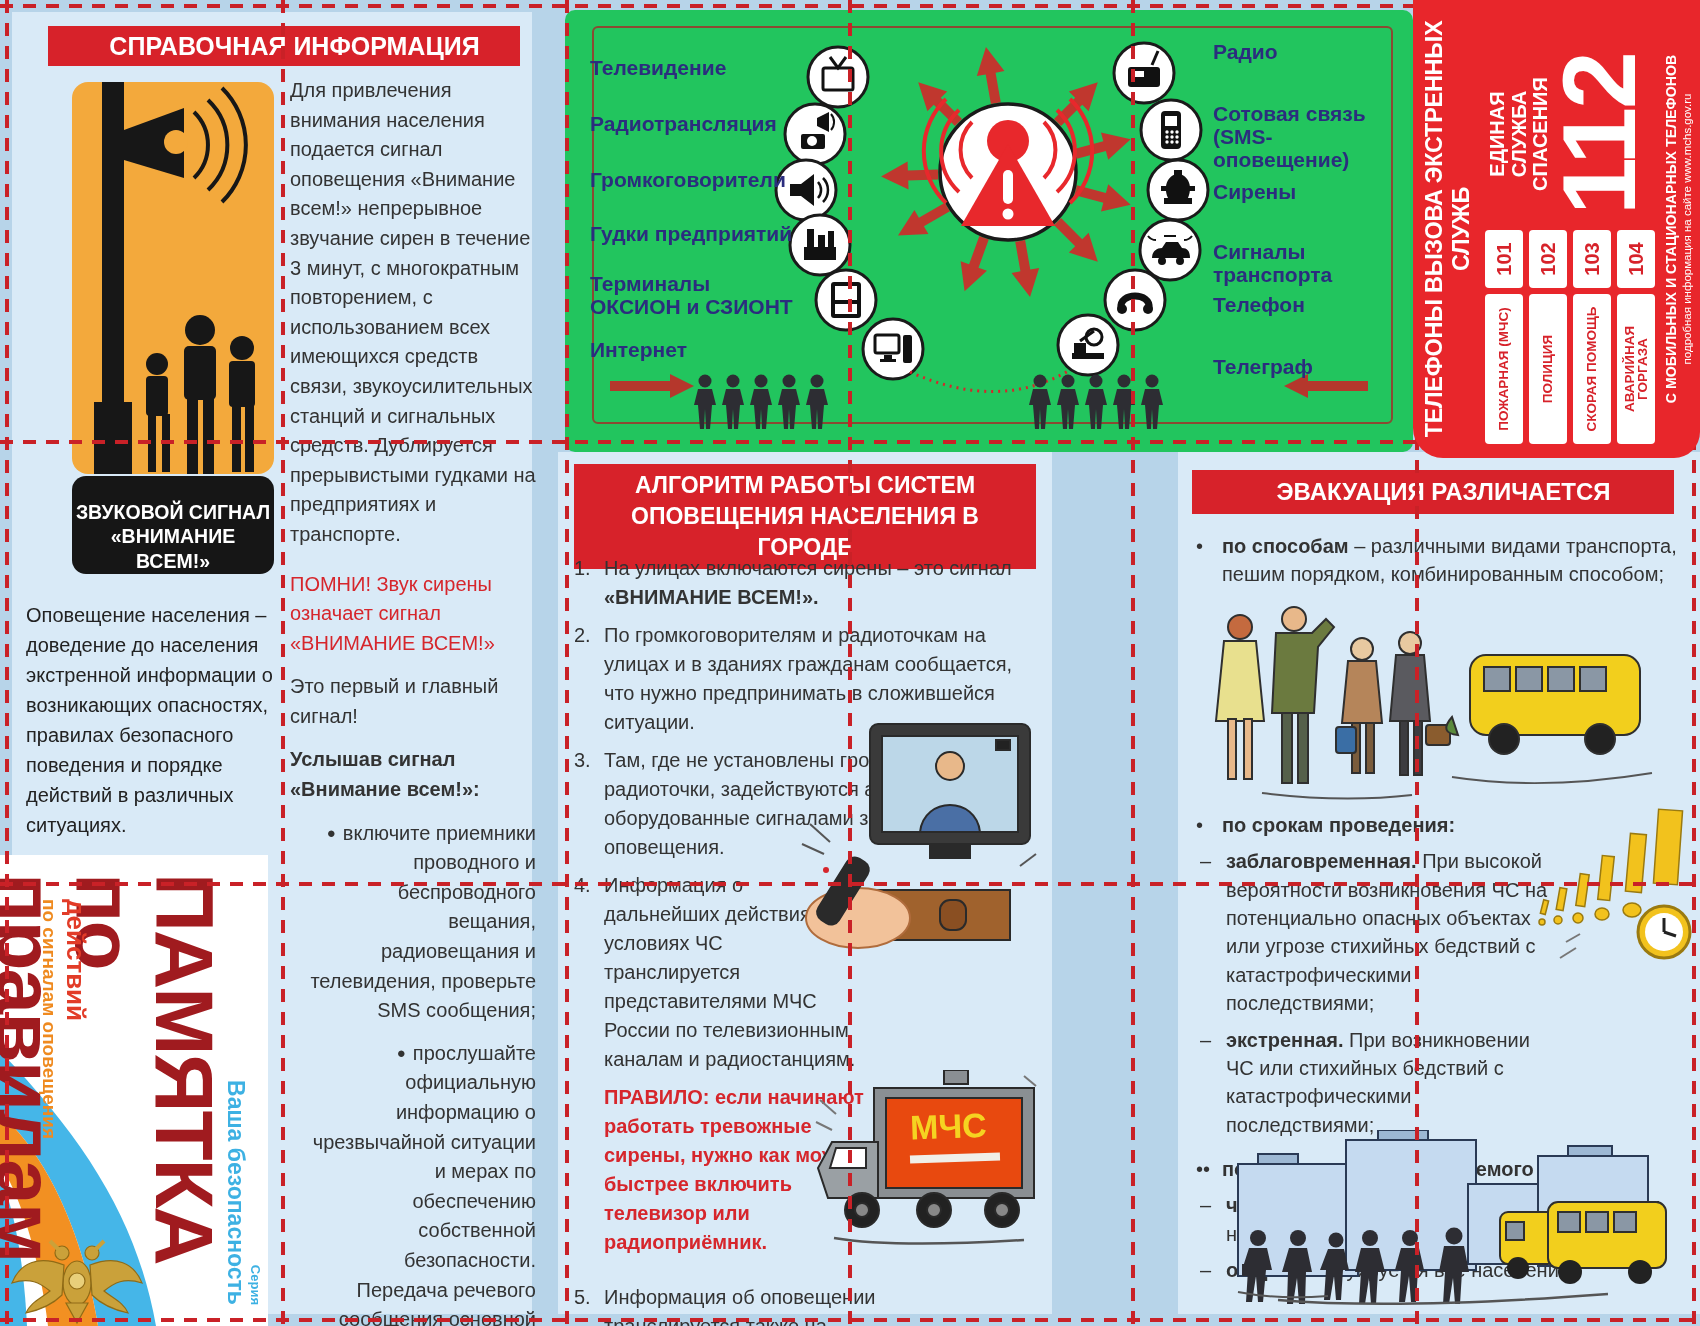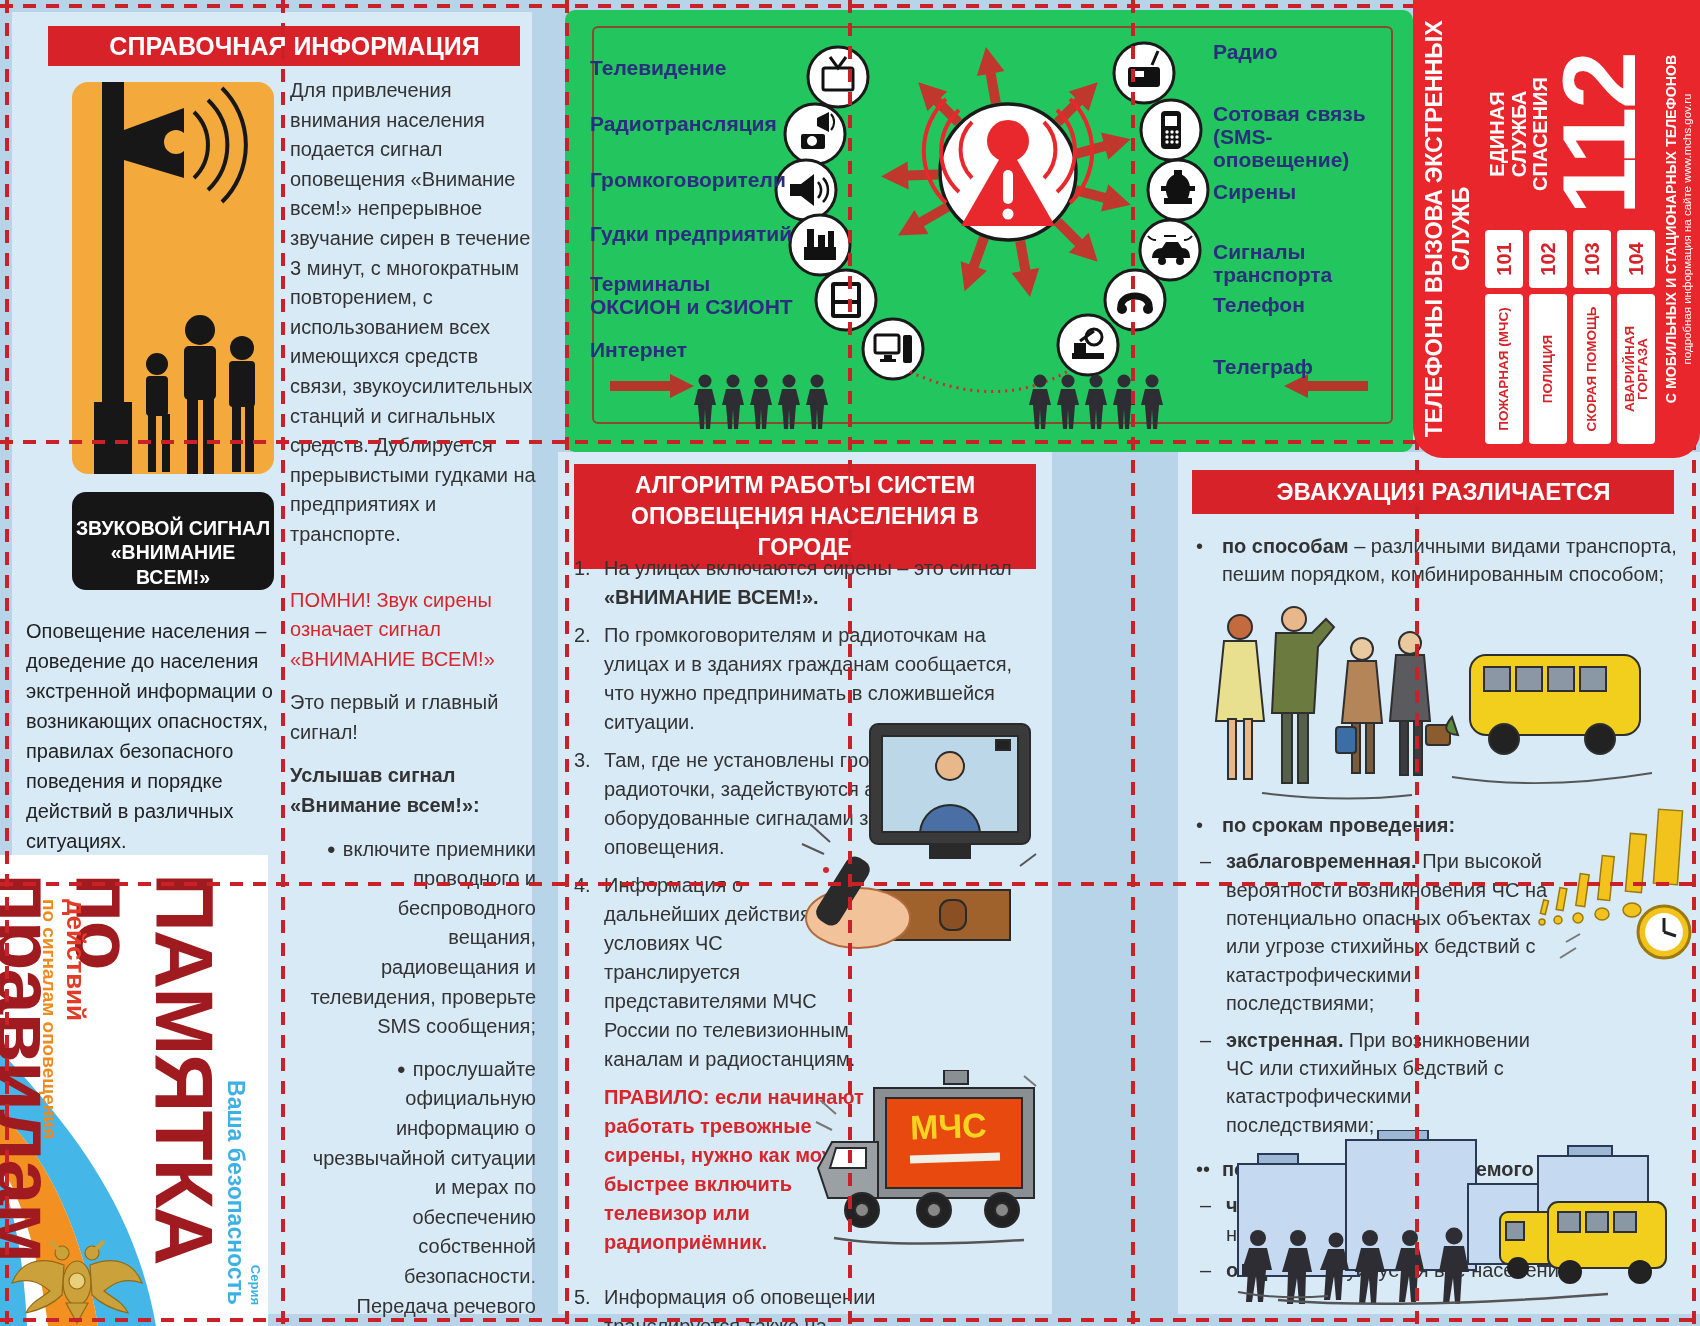--- a/index.html
+++ b/index.html
@@ -10,21 +10,21 @@
   .redbar{position:absolute;background:#d7222a;color:#fff;font-weight:bold;text-align:center;padding-left:21px;}
   
   .fold-v{position:absolute;top:0;width:4px;height:1326px;z-index:6;
           background:repeating-linear-gradient(180deg,#c92127 0 13px,transparent 13px 23px);}
   .fold-h{position:absolute;left:0;height:4px;width:1700px;z-index:6;
           background:repeating-linear-gradient(90deg,#c92127 0 13px,transparent 13px 23px);}
   
   #ref-colA{position:absolute;left:14px;top:70px;width:250px;}
   #ref-colB{position:absolute;left:278px;top:64px;width:246px;font-size:20px;line-height:1.48;}
   .sign-orange{width:202px;height:392px;background:#f3a93c;border-radius:16px;margin-left:46px;}
-  .sign-black{width:202px;height:98px;background:#161616;border-radius:14px;margin-left:46px;margin-top:18px;
+  .sign-black{width:202px;height:98px;background:#161616;border-radius:14px;margin-left:46px;margin-top:2px;
               color:#fff;font-weight:bold;font-size:19.5px;text-align:center;line-height:1.25;padding-top:24px;}
   .ref-p2{font-size:20px;line-height:1.5;margin-top:26px;color:#222;}
   .red-txt{color:#d6262c;}
   .mb{margin-bottom:14px;}
   .bullet{padding-left:20px;text-indent:-20px;margin-bottom:13px;text-align:right;}
   .bm{display:inline;margin-right:7px;font-size:15px;vertical-align:2px;}
   
   #diagram{left:565px;top:10px;width:848px;height:442px;background:#22c55e;border-radius:10px;z-index:1;}
   #diagram .frame{position:absolute;left:27px;top:16px;right:20px;bottom:28px;border:2px solid #8a4a32;border-radius:6px;}
   .dlabel{position:absolute;color:#2b2d7e;font-weight:bold;font-size:21px;line-height:1.1;}
@@ -110,21 +110,21 @@
         </svg>
       </div>
       <div class="sign-black">
         <div>ЗВУКОВОЙ СИГНАЛ</div>
         <div>«ВНИМАНИЕ ВСЕМ!»</div>
       </div>
       <div class="ref-p2">Оповещение населения – доведение до населения экстренной информации о возникающих опасностях, правилах безопасного поведения и порядке действий в различных ситуациях.</div>
     </div>
 
     <div id="ref-colB">
-      <div class="mb" style="margin-bottom:36px;">Для привлечения внимания населения подается сигнал оповещения «Внимание всем!»  непрерывное звучание сирен в течение 3 минут, с многократным повторением, с использованием всех имеющихся средств связи, звукоусилительных станций и сигнальных средств. Дублируется прерывистыми гудками на предприятиях и транспорте.</div>
+      <div class="mb" style="margin-bottom:20px;">Для привлечения внимания населения подается сигнал оповещения «Внимание всем!»  непрерывное звучание сирен в течение 3 минут, с многократным повторением, с использованием всех имеющихся средств связи, звукоусилительных станций и сигнальных средств. Дублируется прерывистыми гудками на предприятиях и транспорте.</div>
       <div class="red-txt mb">ПОМНИ! Звук сирены означает сигнал «ВНИМАНИЕ ВСЕМ!»</div>
       <div class="mb">Это первый и главный сигнал!</div>
       <div class="mb" style="font-weight:bold;">Услышав сигнал «Внимание всем!»:</div>
       <div class="bullet"><span class="bm">●</span><span>включите приемники проводного и беспроводного вещания, радиовещания и телевидения, проверьте SMS сообщения;</span></div>
       <div class="bullet"><span class="bm">●</span><span>прослушайте официальную информацию о чрезвычайной ситуации и мерах по обеспечению собственной безопасности. Передача речевого сообщения  основной способ оповещения населения;</span></div>
 
     </div>
   </div>
 
   <div class="panel" id="diagram">

